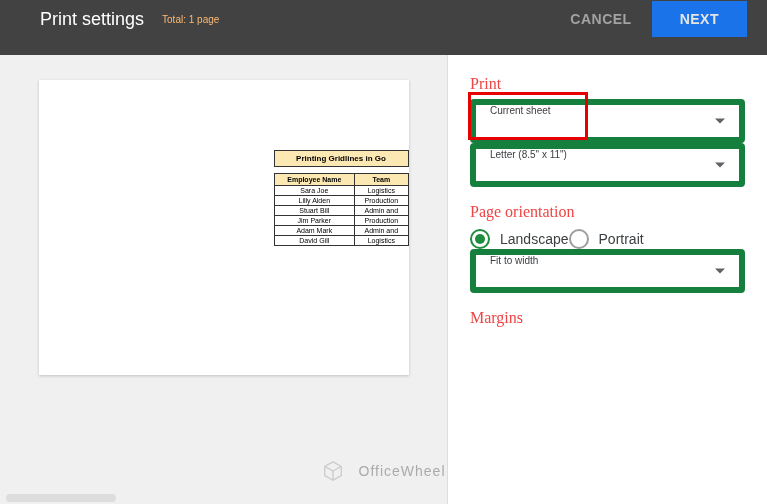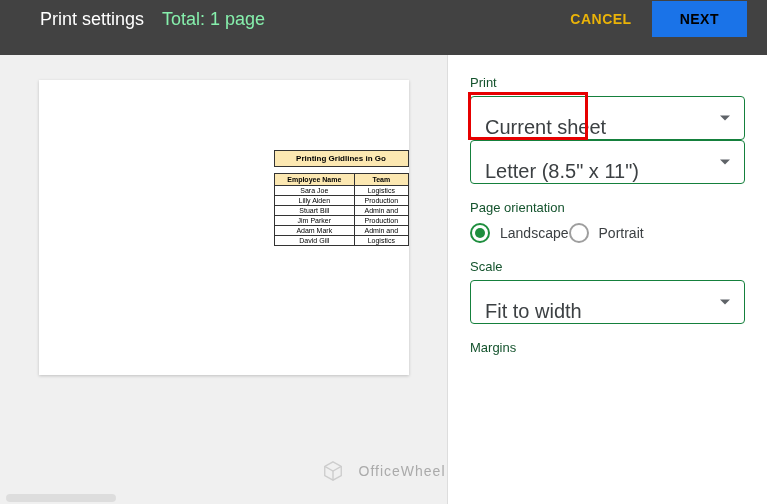--- a/index.html
+++ b/index.html
@@ -18,35 +18,35 @@
     align-items: center;
     padding: 0 20px 17px 40px;
     color: #fff;
   }
   .topbar .title {
     font-size: 18px;
     font-weight: 500;
     margin-right: 18px;
   }
   .topbar .subtitle {
-    font-size: 18px;
-    color: #86efac;
+    font-size: 10px;
+    color: #fdba74;
   }
   .topbar .spacer { flex: 1; }
   .topbar .cancel {
     font-size: 14px;
     font-weight: 600;
     letter-spacing: 0.5px;
-    color: #eab308;
+    color: #a3a3a3;
     margin-right: 20px;
     cursor: pointer;
   }
   .topbar .next {
     background: #1a73e8;
-    color: #000000;
+    color: #e5e5e5;
     font-size: 14px;
     font-weight: 600;
     letter-spacing: 0.5px;
     padding: 10px 28px;
     border: none;
     cursor: pointer;
   }
   .main {
     display: flex;
     height: calc(504px - 55px);
@@ -105,34 +105,35 @@
     overflow: hidden;
   }
   .sidebar {
     width: 320px;
     border-left: 1px solid #ddd;
     padding: 20px 22px;
     background: #fff;
     overflow: hidden;
   }
   .section-label {
-    font-size: 13px;
-    color: #14532d;
+    font-size: 16px;
+    color: #ef4444;
     margin-bottom: 6px;
     margin-top: 16px;
+    font-family: Liberation Serif, serif;
   }
   .section-label.first { margin-top: 0; }
   .dropdown {
-    border: 1px solid #15803d;
+    border: 6px solid #15803d;
     border-radius: 4px;
     height: 44px;
     display: flex;
-    align-items: flex-end;
+    align-items: flex-start;
     padding: 0 14px;
-    font-size: 20px;
+    font-size: 10px;
     color: #3c4043;
     cursor: pointer;
     position: relative;
   }
   .dropdown .caret {
     position: absolute;
     right: 14px;
     top: 50%;
     transform: translateY(-50%);
     width: 0; height: 0;
@@ -269,21 +270,20 @@
       <div class="radio">
         <span class="radio-circle checked"></span>
         <span>Landscape</span>
       </div>
       <div class="radio">
         <span class="radio-circle"></span>
         <span>Portrait</span>
       </div>
     </div>
 
-    <div class="section-label">Scale</div>
     <div class="dropdown">
       <span>Fit to width</span>
       <span class="caret"></span>
     </div>
 
     <div class="section-label">Margins</div>
   </div>
 </div>
 
 <div class="watermark">

